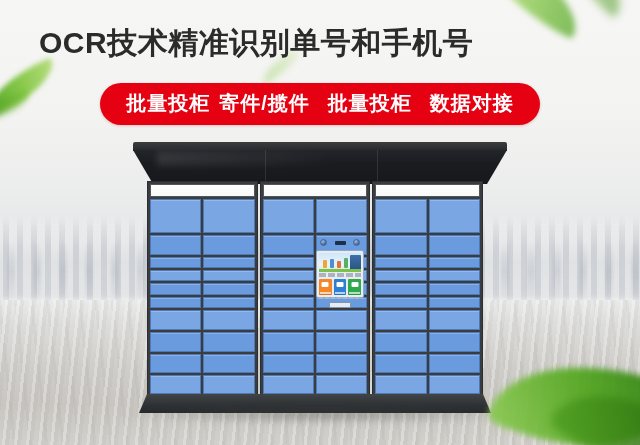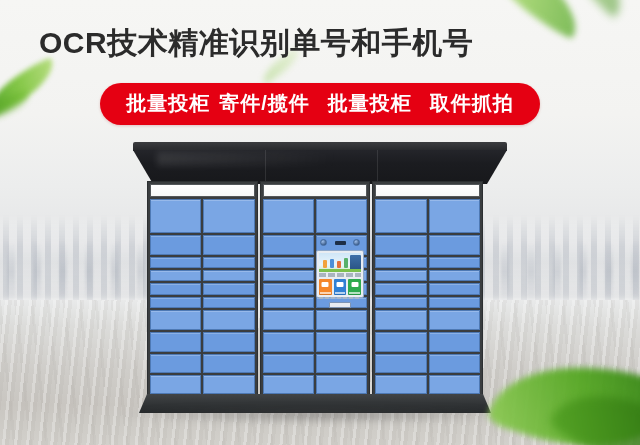--- a/index.html
+++ b/index.html
@@ -280,21 +280,21 @@
 
   <div class="leaf leaf-l1"></div>
   <div class="leaf leaf-l2"></div>
   <div class="leaf leaf-t1"></div>
   <div class="leaf leaf-t2"></div>
   <div class="leaf leaf-s1"></div>
 
   <div class="headline">OCR技术精准识别单号和手机号</div>
 
   <div class="pill-wrap">
-    <div class="pill"><span>批量投柜</span><span class="gap"></span><span>寄件/揽件</span><span class="gap"></span><span class="gap"></span><span>批量投柜</span><span class="gap"></span><span class="gap"></span><span>取件抓拍</span></div>
+    <div class="pill"><span>批量投柜</span><span class="gap"></span><span>寄件/揽件</span><span class="gap"></span><span class="gap"></span><span>批量投柜</span><span class="gap"></span><span class="gap"></span><span>数据对接</span></div>
   </div>
 
   <div id="locker">
 
     <div class="canopy">
       <div class="canopy-top"></div>
       <div class="canopy-face"></div>
       <div class="canopy-sheen"></div>
       <div class="canopy-seam" style="left:132px;"></div>
       <div class="canopy-seam" style="left:244px;"></div>

